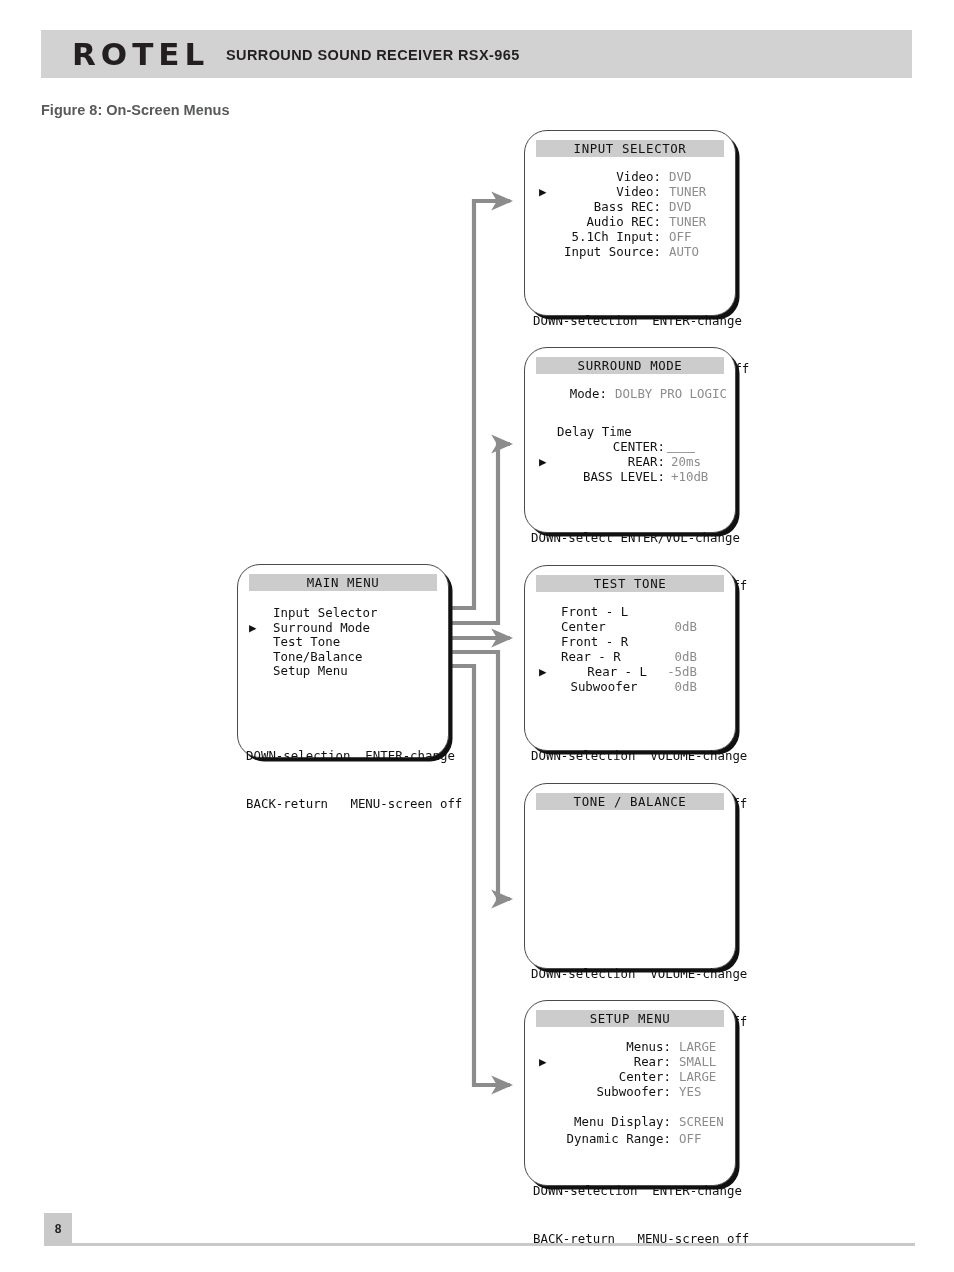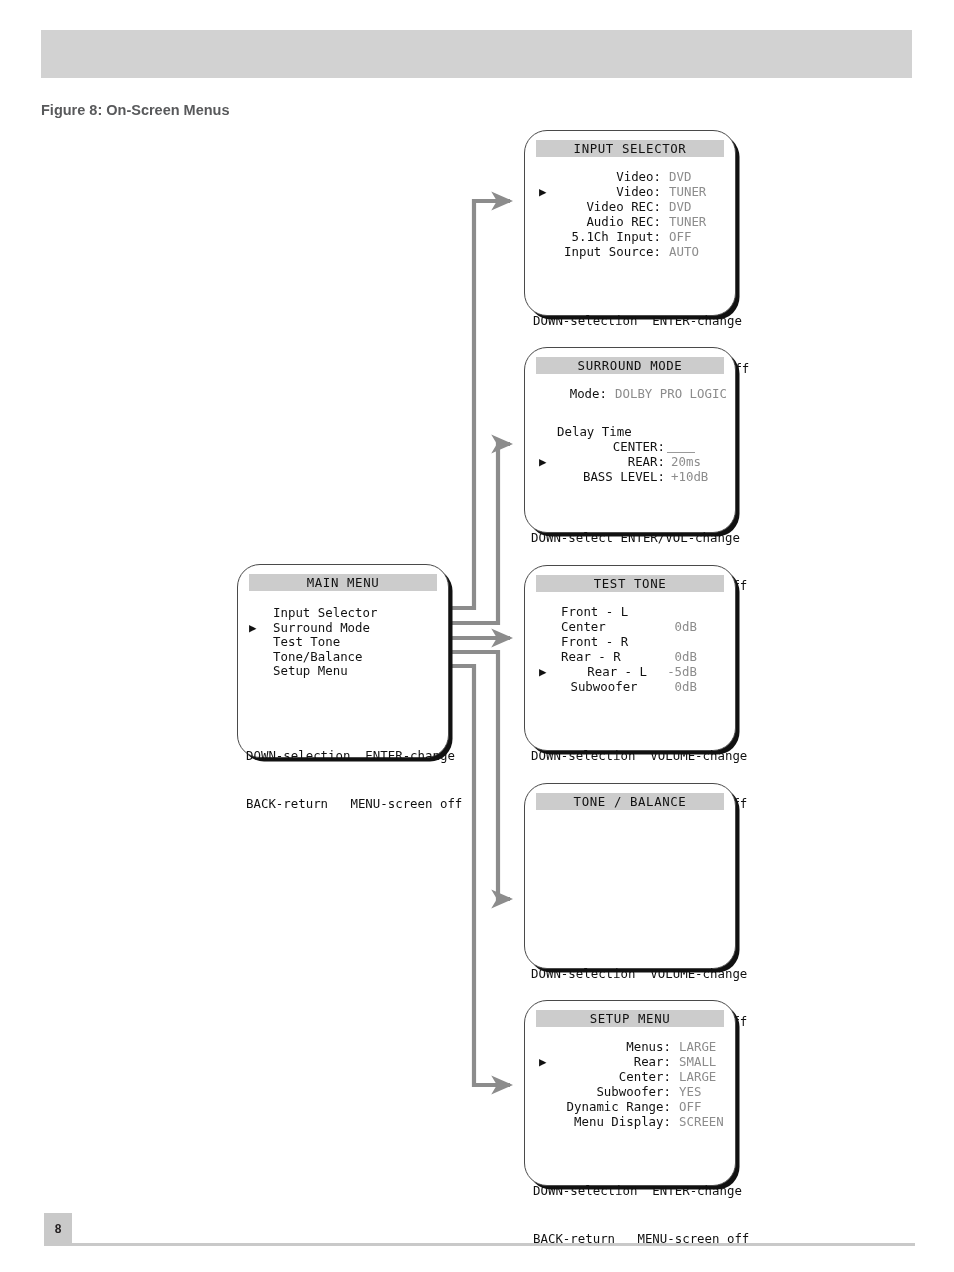--- a/index.html
+++ b/index.html
@@ -183,20 +183,22 @@
     width: 954px;
     height: 1272px;
     z-index: 1;
     pointer-events: none;
   }
 </style>
 </head>
 <body>
 
 <div id="header-bar">
+  <div id="brand-logo">ROTEL</div>
+  <div id="header-model">SURROUND SOUND RECEIVER  RSX-965</div>
 </div>
 
 <div id="figure-caption">Figure 8: On-Screen Menus</div>
 
 <svg id="connector-layer" viewBox="0 0 954 1272" width="954" height="1272">
   <defs>
     <marker id="ah" viewBox="0 0 10 10" refX="8.6" refY="5" markerWidth="5.2" markerHeight="5.2" orient="auto-start-reverse">
       <path d="M 0 0.6 L 10 5 L 0 9.4 L 2.6 5 Z" fill="#8c8c8c"></path>
     </marker>
   </defs>
@@ -227,21 +229,21 @@
     <div>DOWN-selection  ENTER-change</div>
     <div>BACK-return   MENU-screen off</div>
   </div>
 </div>
 
 <div class="menu-screen" id="screen-input-selector" style="left:524px; top:130px; width:212px; height:186px;">
   <div class="menu-title">INPUT SELECTOR</div>
   <div class="menu-body" style="top:38px;">
     <div class="menu-row"><span style="display:inline-block;width:38px;"> </span><span class="row-label" style="width:98px;">Video:</span><span class="row-value" style="width:60px;padding-left:8px;">DVD</span></div>
     <div class="menu-row"><span style="display:inline-block;width:38px;padding-left:14px;box-sizing:border-box;">▶</span><span class="row-label" style="width:98px;">Video:</span><span class="row-value" style="width:60px;padding-left:8px;">TUNER</span></div>
-    <div class="menu-row"><span style="display:inline-block;width:38px;"> </span><span class="row-label" style="width:98px;">Video REC:</span><span class="row-value" style="width:60px;padding-left:8px;">DVD</span></div>
+    <div class="menu-row"><span style="display:inline-block;width:38px;"> </span><span class="row-label" style="width:98px;">Bass REC:</span><span class="row-value" style="width:60px;padding-left:8px;">DVD</span></div>
     <div class="menu-row"><span style="display:inline-block;width:38px;"> </span><span class="row-label" style="width:98px;">Audio REC:</span><span class="row-value" style="width:60px;padding-left:8px;">TUNER</span></div>
     <div class="menu-row"><span style="display:inline-block;width:38px;"> </span><span class="row-label" style="width:98px;">5.1Ch Input:</span><span class="row-value" style="width:60px;padding-left:8px;">OFF</span></div>
     <div class="menu-row"><span style="display:inline-block;width:38px;"> </span><span class="row-label" style="width:98px;">Input Source:</span><span class="row-value" style="width:60px;padding-left:8px;">AUTO</span></div>
   </div>
   <div class="menu-footer" style="top:150px; padding-left:8px;">
     <div>DOWN-selection  ENTER-change</div>
     <div>BACK-return   MENU-screen off</div>
   </div>
 </div>
 
@@ -285,21 +287,21 @@
   </div>
 </div>
 
 <div class="menu-screen" id="screen-setup-menu" style="left:524px; top:1000px; width:212px; height:186px;">
   <div class="menu-title">SETUP MENU</div>
   <div class="menu-body" style="top:38px;">
     <div class="menu-row"><span style="display:inline-block;width:38px;"> </span><span class="row-label" style="width:108px;">Menus:</span><span class="row-value" style="padding-left:8px;">LARGE</span></div>
     <div class="menu-row"><span style="display:inline-block;width:38px;padding-left:14px;box-sizing:border-box;">▶</span><span class="row-label" style="width:108px;">Rear:</span><span class="row-value" style="padding-left:8px;">SMALL</span></div>
     <div class="menu-row"><span style="display:inline-block;width:38px;"> </span><span class="row-label" style="width:108px;">Center:</span><span class="row-value" style="padding-left:8px;">LARGE</span></div>
     <div class="menu-row"><span style="display:inline-block;width:38px;"> </span><span class="row-label" style="width:108px;">Subwoofer:</span><span class="row-value" style="padding-left:8px;">YES</span></div>
-    <div class="menu-row"><span style="display:inline-block;width:38px;"> </span><span class="row-label" style="width:108px;">Dynamic Range:</span><span class="row-value" style="padding-left:8px;">OFF</span></div>
+    <div class="menu-row"><span style="display:inline-block;width:38px;"> </span><span class="row-label" style="width:108px;margin-top:32px;">Dynamic Range:</span><span class="row-value" style="padding-left:8px;">OFF</span></div>
     <div class="menu-row"><span style="display:inline-block;width:38px;"> </span><span class="row-label" style="width:108px;">Menu Display:</span><span class="row-value" style="padding-left:8px;">SCREEN</span></div>
   </div>
   <div class="menu-footer" style="top:150px; padding-left:8px;">
     <div>DOWN-selection  ENTER-change</div>
     <div>BACK-return   MENU-screen off</div>
   </div>
 </div>
 
 <div id="footer-rule"></div>
 <div id="page-number-box">

